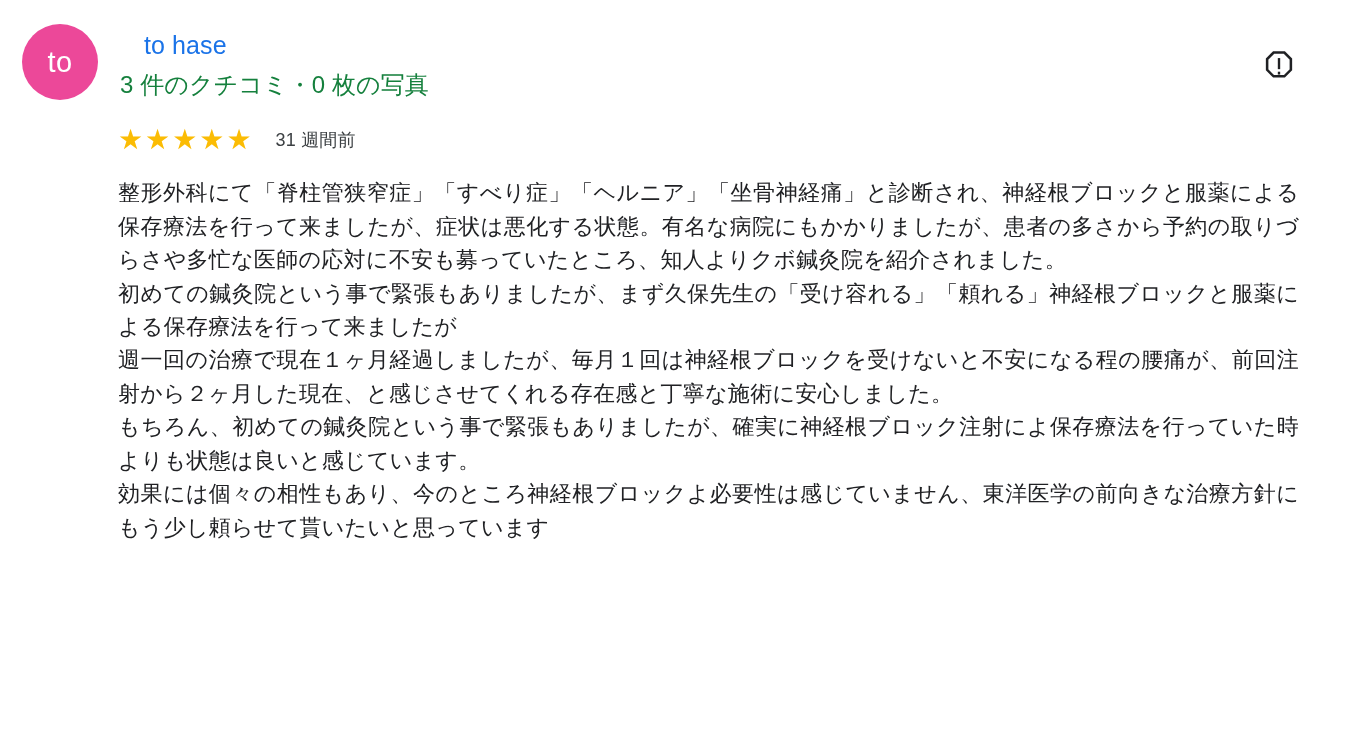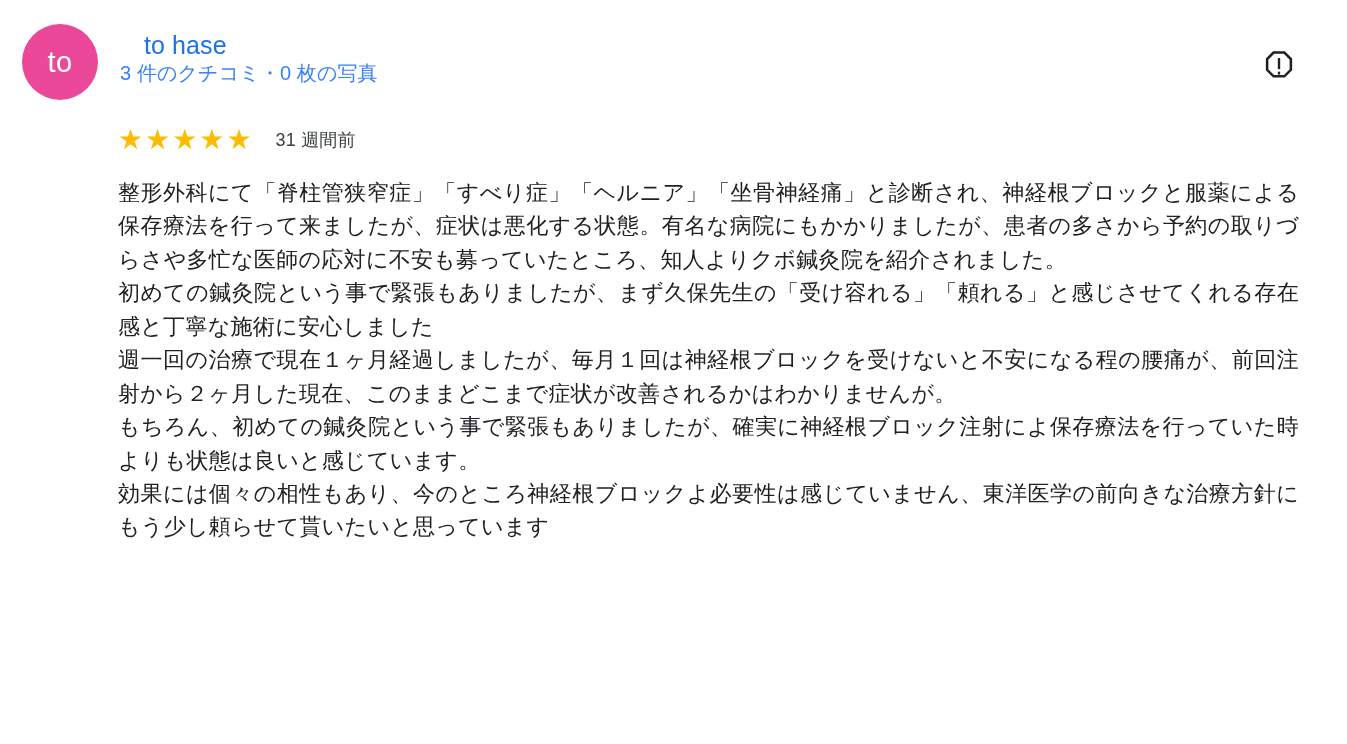--- a/index.html
+++ b/index.html
@@ -56,22 +56,23 @@
   .author-name {
     color: #1a73e8;
     font-size: 25px;
     line-height: 1.2;
     font-weight: 400;
     letter-spacing: 0.1px;
     margin-left: 24px;
   }
 
   .author-meta {
-    color: #3b82f6;
-    font-size: 20px;
+    margin-top: 9px;
+    color: #15803d;
+    font-size: 24px;
     line-height: 1.3;
     letter-spacing: 0.1px;
   }
 
   .report-button {
     position: absolute;
     top: 20px;
     right: 20px;
     width: 44px;
     height: 44px;
@@ -159,19 +160,19 @@
       <span class="star">★</span>
       <span class="star">★</span>
       <span class="star">★</span>
       <span class="star">★</span>
     </div>
     <div class="review-age">31 週間前</div>
   </div>
 
   <div class="review-body">
     <p>整形外科にて「脊柱管狭窄症」「すべり症」「ヘルニア」「坐骨神経痛」と診断され、神経根ブロックと服薬による保存療法を行って来ましたが、症状は悪化する状態。有名な病院にもかかりましたが、患者の多さから予約の取りづらさや多忙な医師の応対に不安も募っていたところ、知人よりクボ鍼灸院を紹介されました。</p>
-    <p>初めての鍼灸院という事で緊張もありましたが、まず久保先生の「受け容れる」「頼れる」と感じさせてくれる存在感と丁寧な施術に安心しました</p>
-    <p>週一回の治療で現在１ヶ月経過しましたが、毎月１回は神経根ブロックを受けないと不安になる程の腰痛が、前回注射から２ヶ月した現在、このままどこまで症状が改善されるかはわかりませんが。</p>
+    <p>初めての鍼灸院という事で緊張もありましたが、まず久保先生の「受け容れる」「頼れる」神経根ブロックと服薬による保存療法を行って来ましたが</p>
+    <p>週一回の治療で現在１ヶ月経過しましたが、毎月１回は神経根ブロックを受けないと不安になる程の腰痛が、前回注射から２ヶ月した現在、と感じさせてくれる存在感と丁寧な施術に安心しました。</p>
     <p>もちろん、初めての鍼灸院という事で緊張もありましたが、確実に神経根ブロック注射によ保存療法を行っていた時よりも状態は良いと感じています。</p>
     <p>効果には個々の相性もあり、今のところ神経根ブロックよ必要性は感じていません、東洋医学の前向きな治療方針にもう少し頼らせて貰いたいと思っています</p>
   </div>
 
 </div>
 
 </body></html>

